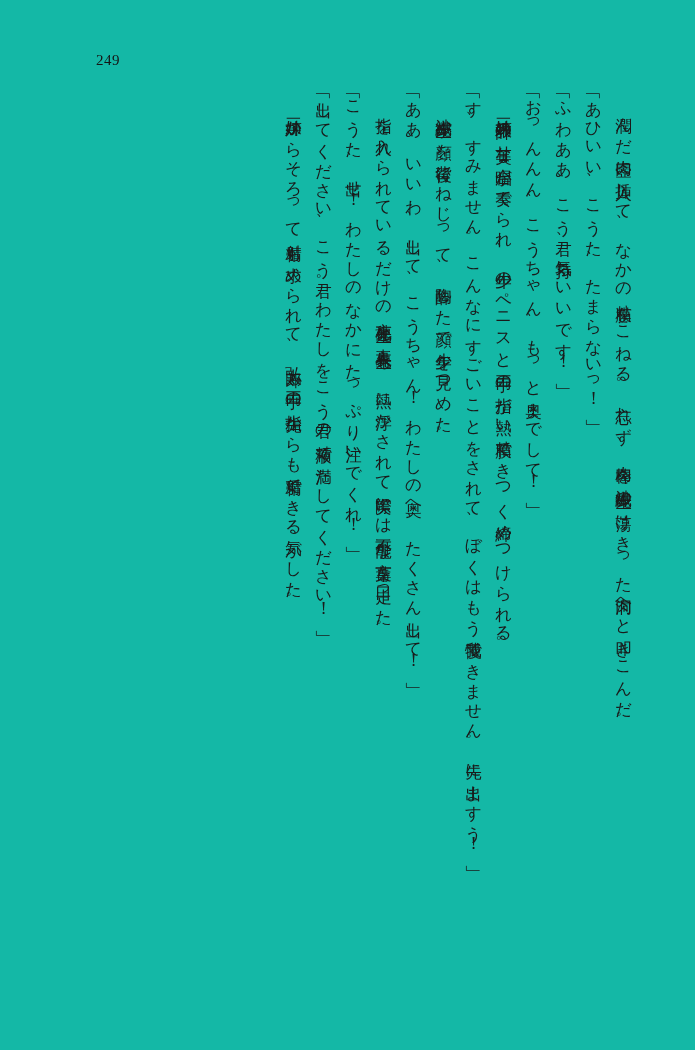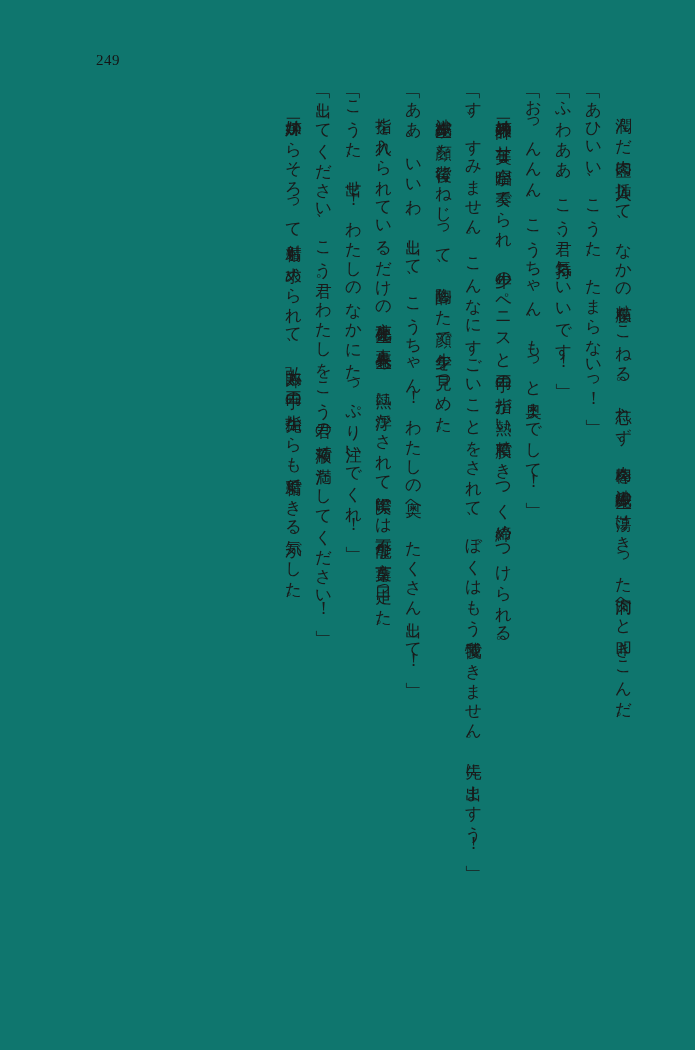--- a/index.html
+++ b/index.html
@@ -14,21 +14,21 @@
     color: #1a1a1a;
     position: relative;
     overflow: hidden;
   }
   .page {
     position: absolute;
     left: 0;
     top: 0;
     width: 695px;
     height: 1050px;
-    background: #0f766e;
+    background: #14b8a6;
   }
   .page-number {
     position: absolute;
     left: 96px;
     top: 52px;
     font-size: 15px;
     letter-spacing: 0.5px;
     color: #151515;
     font-family: "Liberation Serif", "DejaVu Serif", serif;
   }

